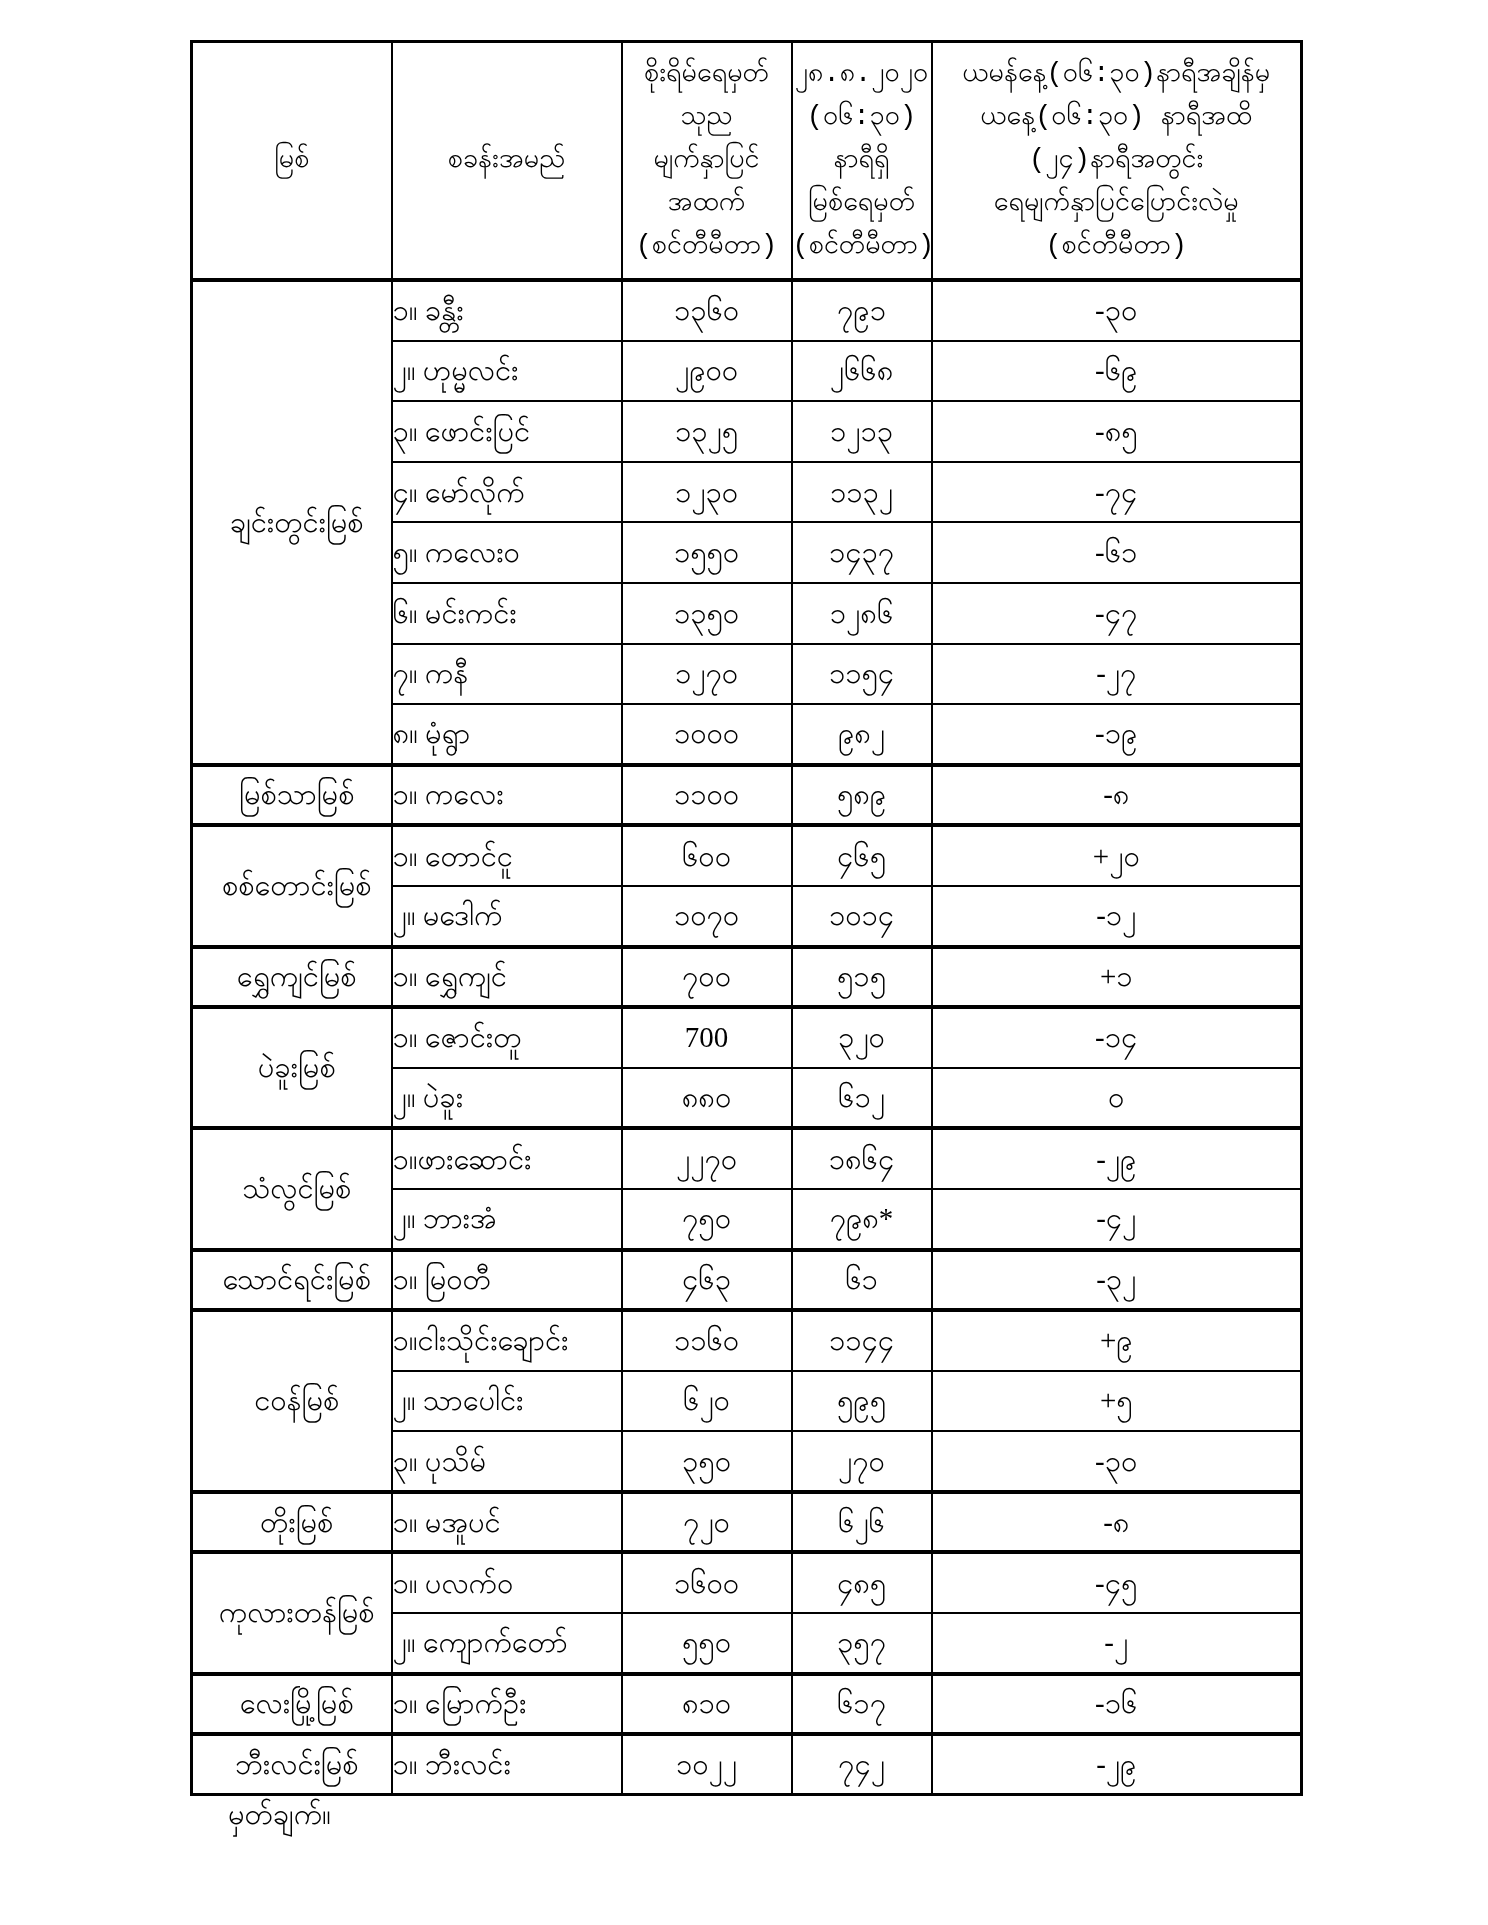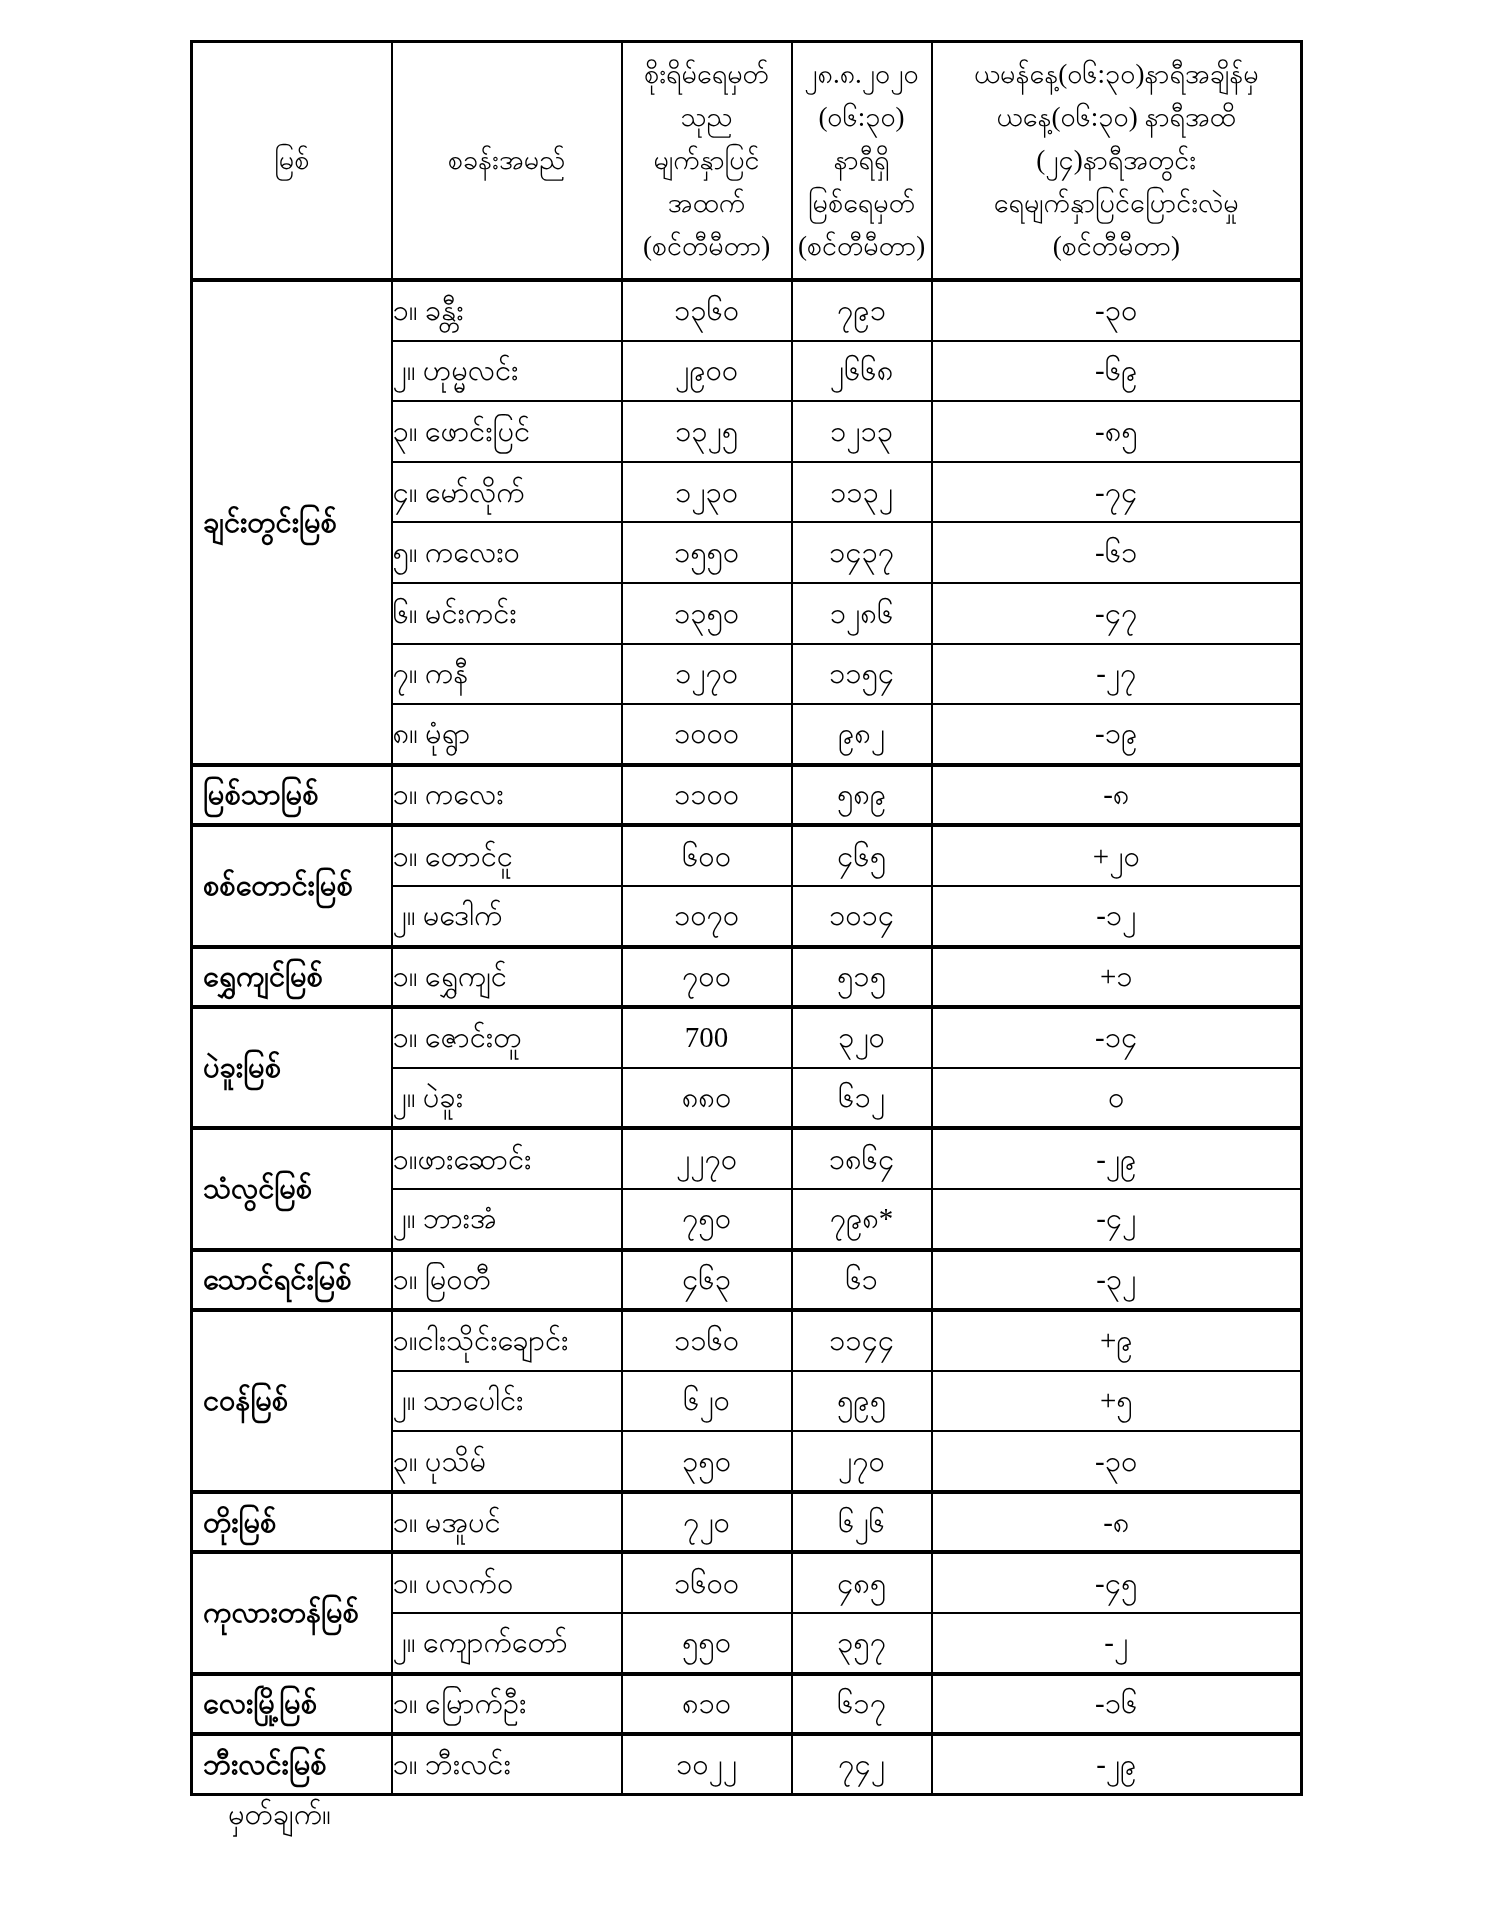--- a/index.html
+++ b/index.html
@@ -33,28 +33,28 @@
     line-height: 1.35;
     padding: 0;
     overflow: visible;
     white-space: nowrap;
   }
   .wl-table thead th {
     border-bottom: 4px solid #000;
     height: 235px;
     font-size: 27px;
     text-align: center;
+    font-family: Liberation Mono, monospace;
   }
   .hl { display: block; text-align: center; line-height: 43px; }
   .wl-table tbody tr { height: 60.6px; }
   .wl-table tbody tr.group-start td { border-top: 4px solid #000; }
   td.river-cell {
-    text-align: left;
+    text-align: center;
     padding-left: 10px;
-    font-weight: bold;
   }
   td.station-cell {
     text-align: left;
   }
   td.num-cell {
     text-align: center;
   }
   .footnote {
     position: absolute;
     left: 228px;

